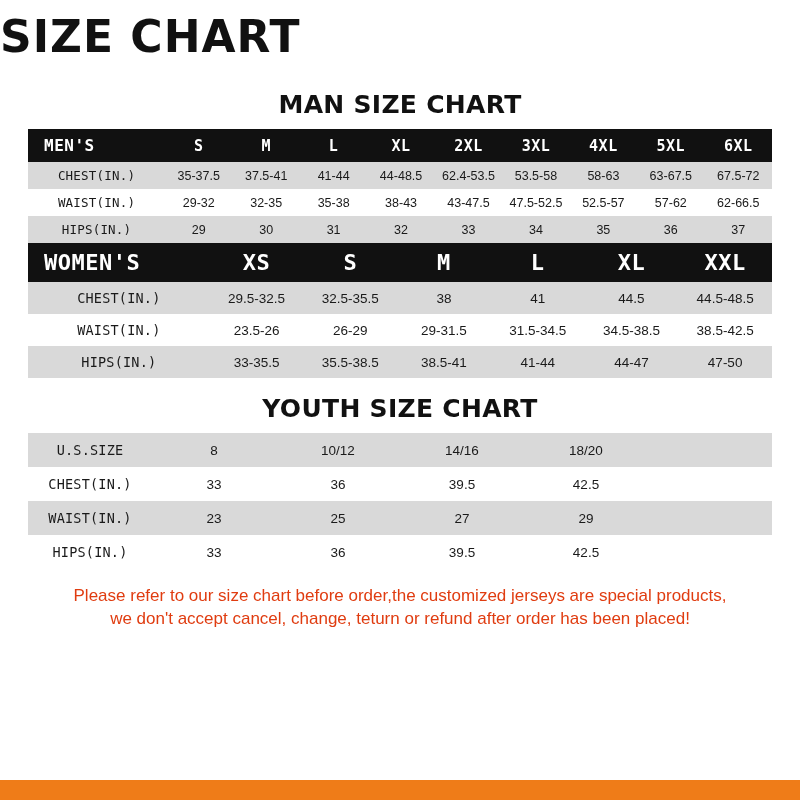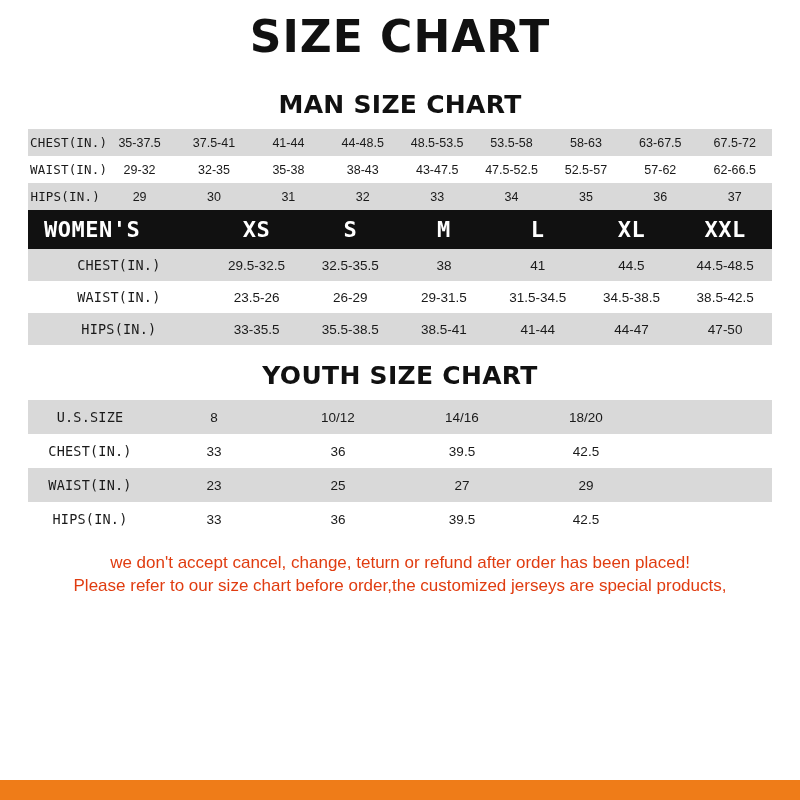--- a/index.html
+++ b/index.html
@@ -19,21 +19,22 @@
     height: 800px;
     background: #ffffff;
     box-sizing: border-box;
   }
   
   .header-band {
     position: relative;
     height: 74px;
     background: #ffffff;
     display: flex;
-    align-items: center;
+    align-items: flex-start;
+    flex-direction: column;
   }
   .band-left {
     width: 112px;
     background: #ef7c18;
   }
   .band-mid {
     flex: 1;
     background: #ffffff;
     display: flex;
     align-items: center;
@@ -142,27 +143,39 @@
       <div class="main-title">SIZE CHART</div>
     </div>
     <div class="band-right"></div>
   </div>
 
   <div class="content">
 
     <div class="section-title">MAN SIZE CHART</div>
     <table class="size-table" id="men-table">
       <tbody>
+          <tr class="head-row">
+        <th class="first-col" style="width:16%">MEN'S</th>
+        <th>S</th>
+        <th>M</th>
+        <th>L</th>
+        <th>XL</th>
+        <th>2XL</th>
+        <th>3XL</th>
+        <th>4XL</th>
+        <th>5XL</th>
+        <th>6XL</th>
+      </tr>
       <tr class="band-light">
         <td class="row-label">CHEST(IN.)</td>
         <td>35-37.5</td>
         <td>37.5-41</td>
         <td>41-44</td>
         <td>44-48.5</td>
-        <td>48.5-53.5</td>
+        <td>62.4-53.5</td>
         <td>53.5-58</td>
         <td>58-63</td>
         <td>63-67.5</td>
         <td>67.5-72</td>
       </tr>
       <tr class="band-white">
         <td class="row-label">WAIST(IN.)</td>
         <td>29-32</td>
         <td>32-35</td>
         <td>35-38</td>
@@ -261,20 +274,20 @@
         <td>33</td>
         <td>36</td>
         <td>39.5</td>
         <td>42.5</td>
         <td></td>
       </tr>
     </tbody>
       </table>
 
     <div class="notice">
+      <div>Please refer to our size chart before order,the customized jerseys are special products,</div>
       <div>we don't accept cancel, change, teturn or refund after order has been placed!</div>
-      <div>Please refer to our size chart before order,the customized jerseys are special products,</div>
     </div>
 
   </div>
 
   <div class="bottom-band"></div>
 </div>
 
 </body></html>

